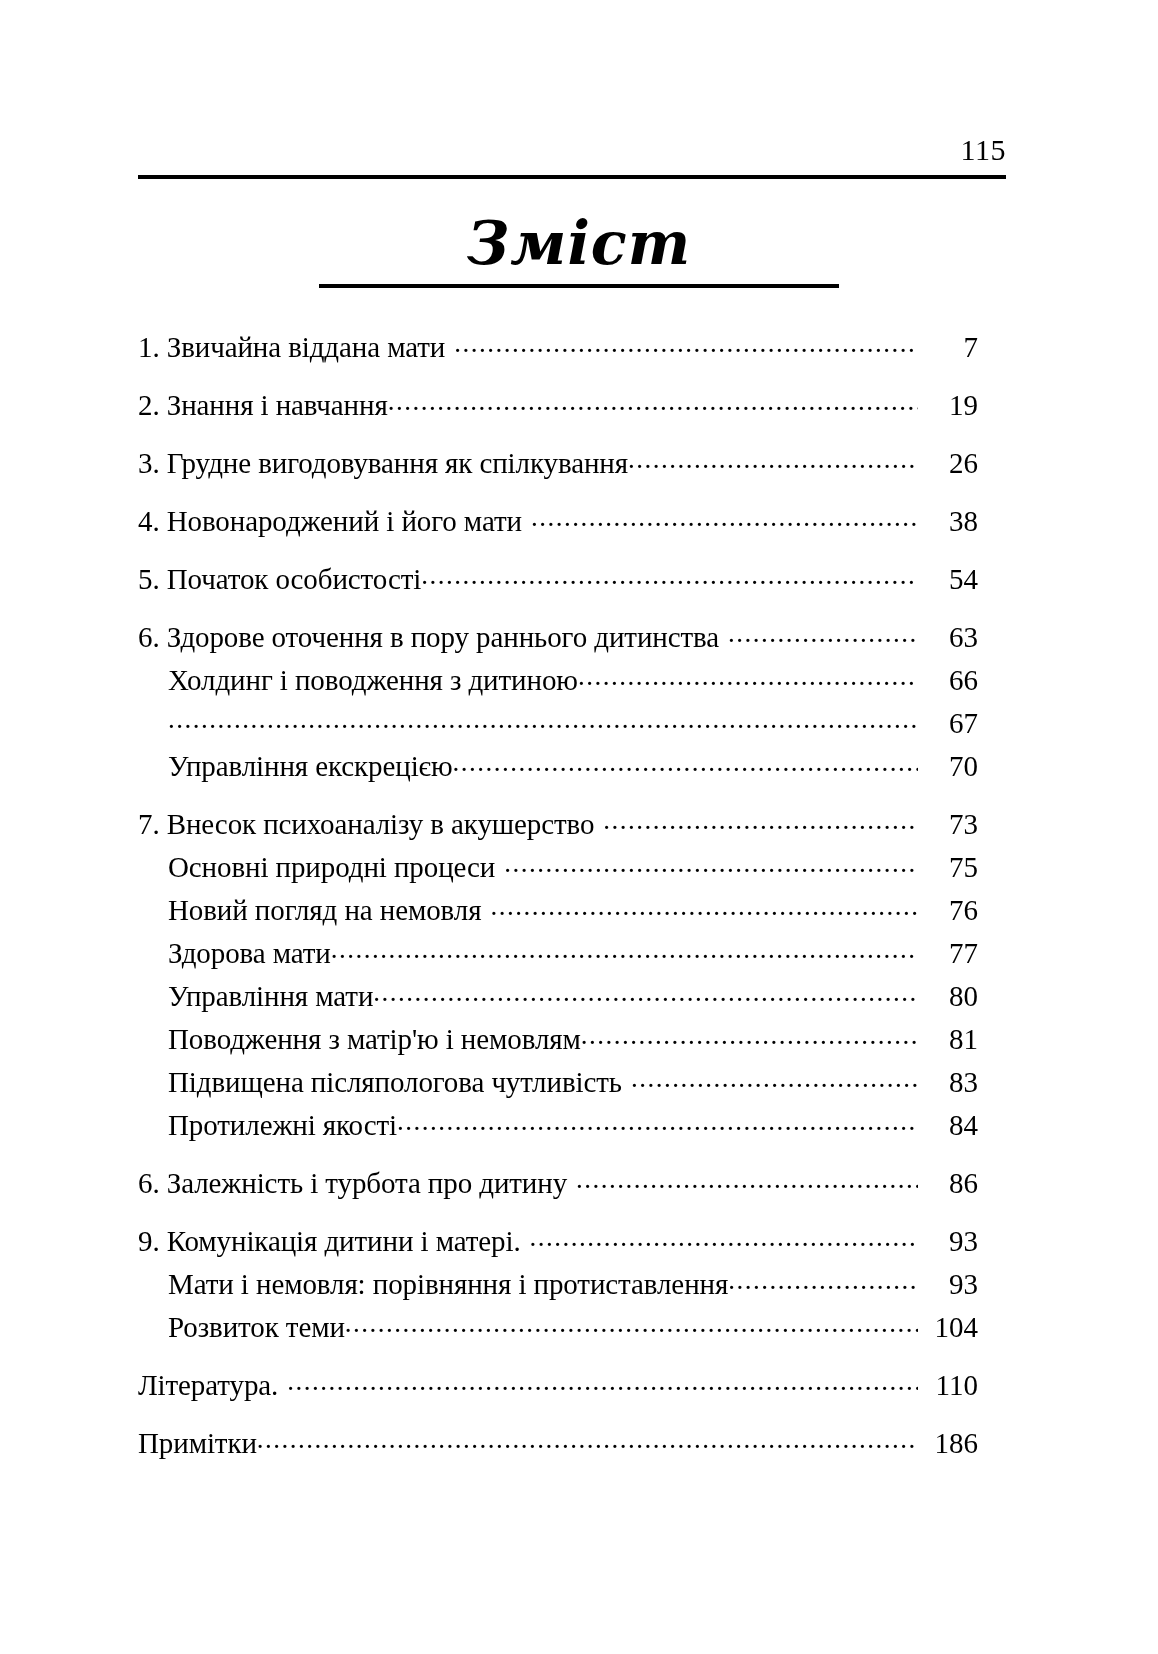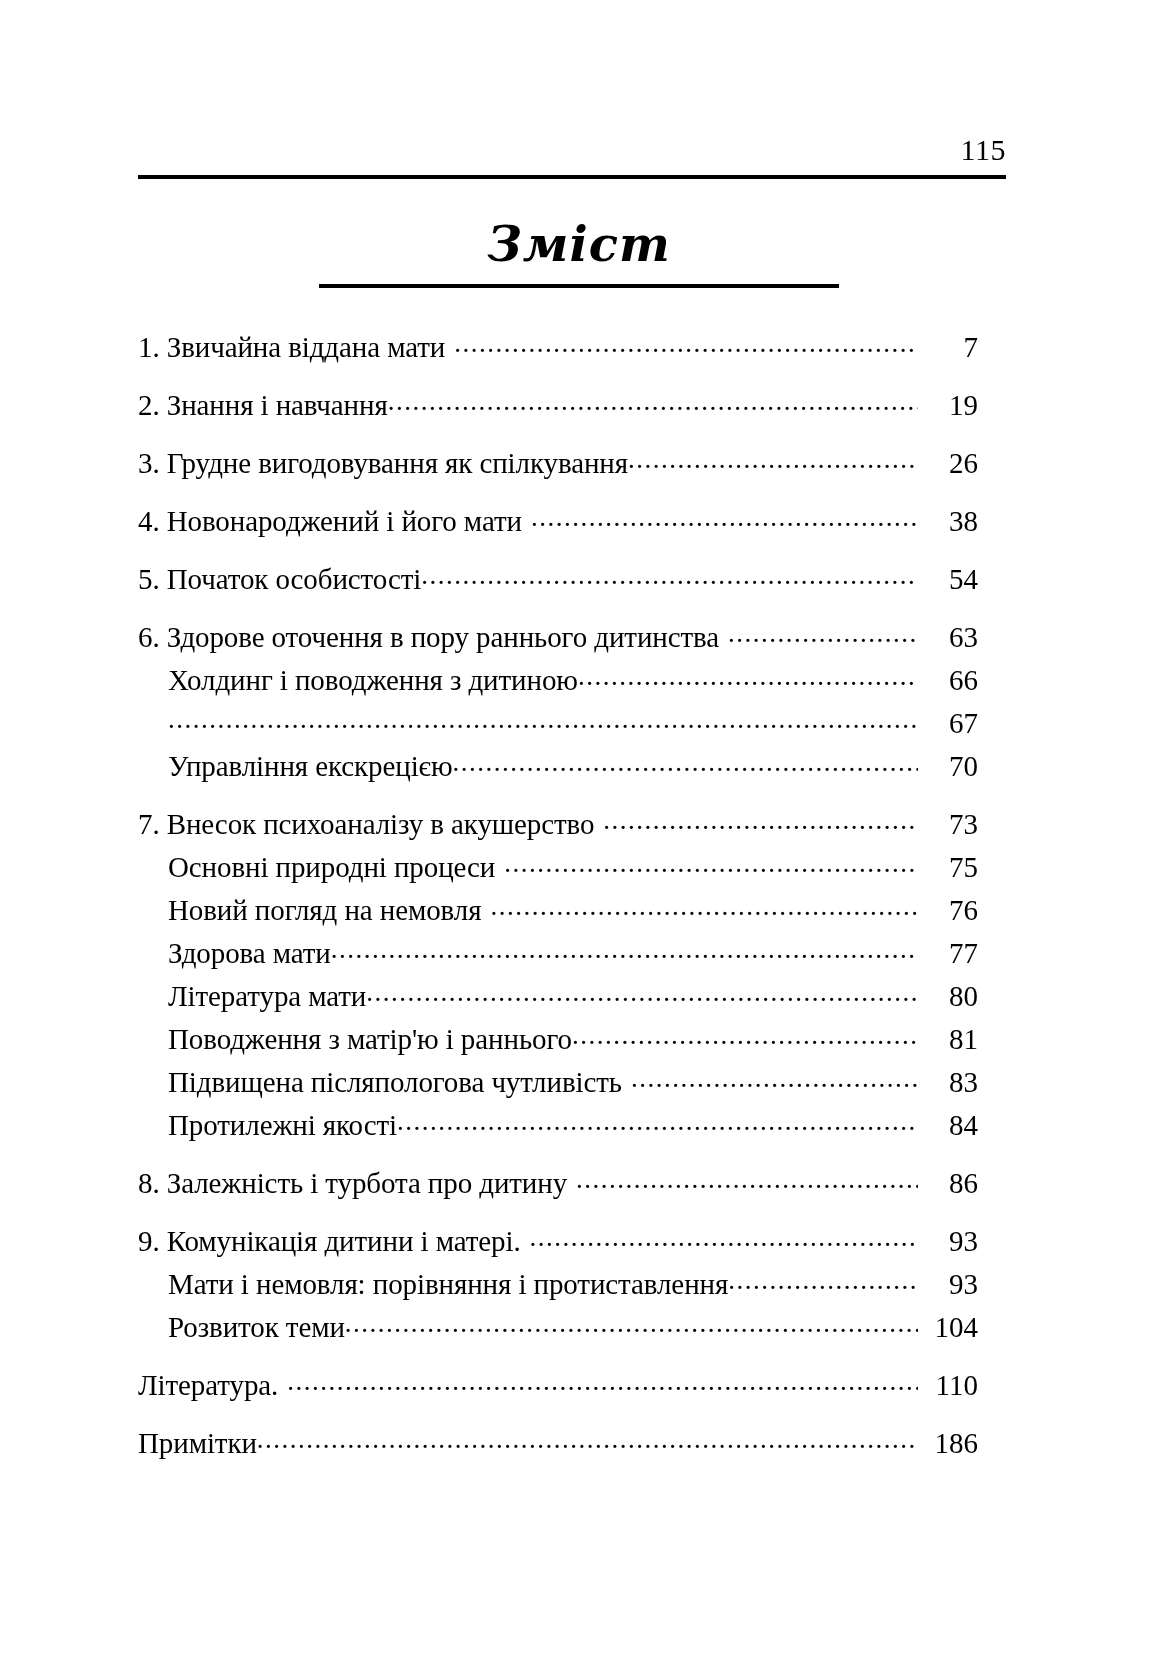--- a/index.html
+++ b/index.html
@@ -50,21 +50,21 @@
     position: absolute;
     left: 0;
     top: 212px;
     width: 1158px;
     text-align: center;
   }
   .title {
     font-family: "DejaVu Serif", "Liberation Serif", serif;
     font-weight: bold;
     font-style: italic;
-    font-size: 48px;
+    font-size: 59px;
     line-height: 60px;
     letter-spacing: 1px;
   }
   .title-rule {
     margin: 10px auto 0 auto;
     width: 520px;
     height: 4px;
     background: #000;
   }
 
@@ -198,41 +198,41 @@
         <span class="toc-label spaced">Новий погляд на немовля</span>
         <span class="toc-leader"></span>
         <span class="toc-page">76</span>
       </div>
       <div class="toc-row level-2">
         <span class="toc-label">Здорова мати</span>
         <span class="toc-leader"></span>
         <span class="toc-page">77</span>
       </div>
       <div class="toc-row level-2">
-        <span class="toc-label">Література мати</span>
+        <span class="toc-label">Управління мати</span>
         <span class="toc-leader"></span>
         <span class="toc-page">80</span>
       </div>
       <div class="toc-row level-2">
-        <span class="toc-label">Поводження з матір'ю і раннього</span>
+        <span class="toc-label">Поводження з матір'ю і немовлям</span>
         <span class="toc-leader"></span>
         <span class="toc-page">81</span>
       </div>
       <div class="toc-row level-2">
         <span class="toc-label spaced">Підвищена післяпологова чутливість</span>
         <span class="toc-leader"></span>
         <span class="toc-page">83</span>
       </div>
       <div class="toc-row level-2">
         <span class="toc-label">Протилежні якості</span>
         <span class="toc-leader"></span>
         <span class="toc-page">84</span>
       </div>
       <div class="toc-row level-1">
-        <span class="toc-label spaced">8. Залежність і турбота про дитину</span>
+        <span class="toc-label spaced">6. Залежність і турбота про дитину</span>
         <span class="toc-leader"></span>
         <span class="toc-page">86</span>
       </div>
       <div class="toc-row level-1">
         <span class="toc-label spaced">9. Комунікація дитини і матері.</span>
         <span class="toc-leader"></span>
         <span class="toc-page">93</span>
       </div>
       <div class="toc-row level-2">
         <span class="toc-label">Мати і немовля: порівняння і протиставлення</span>

